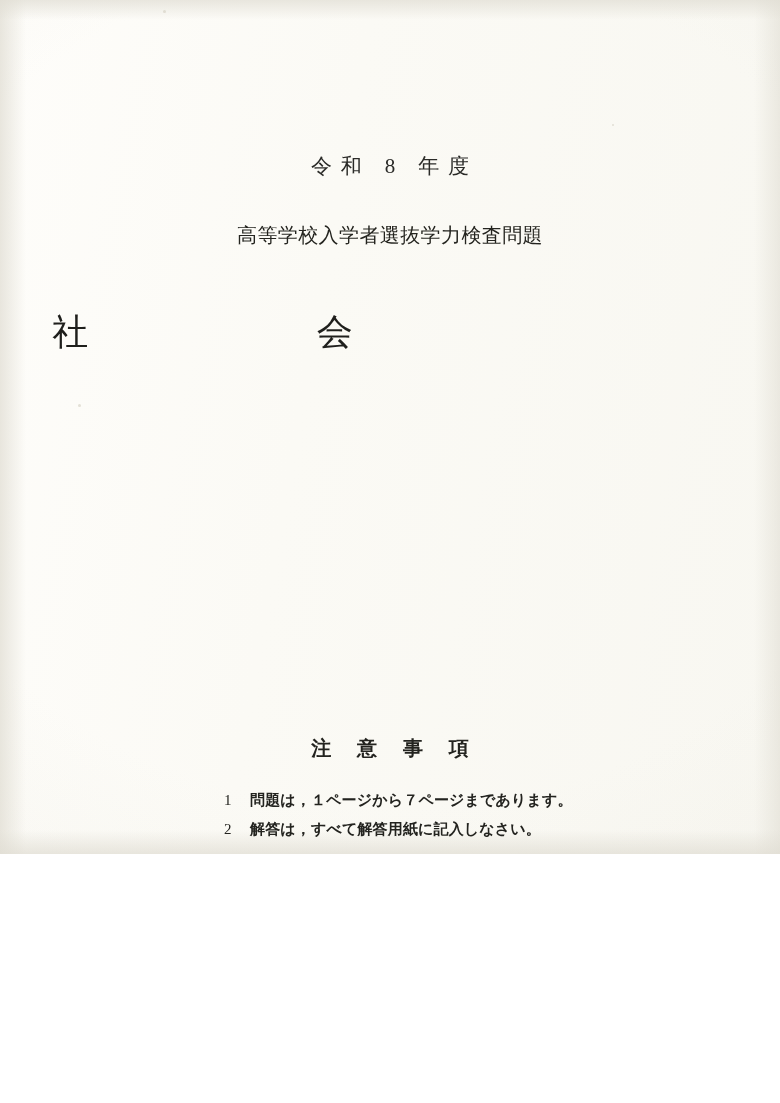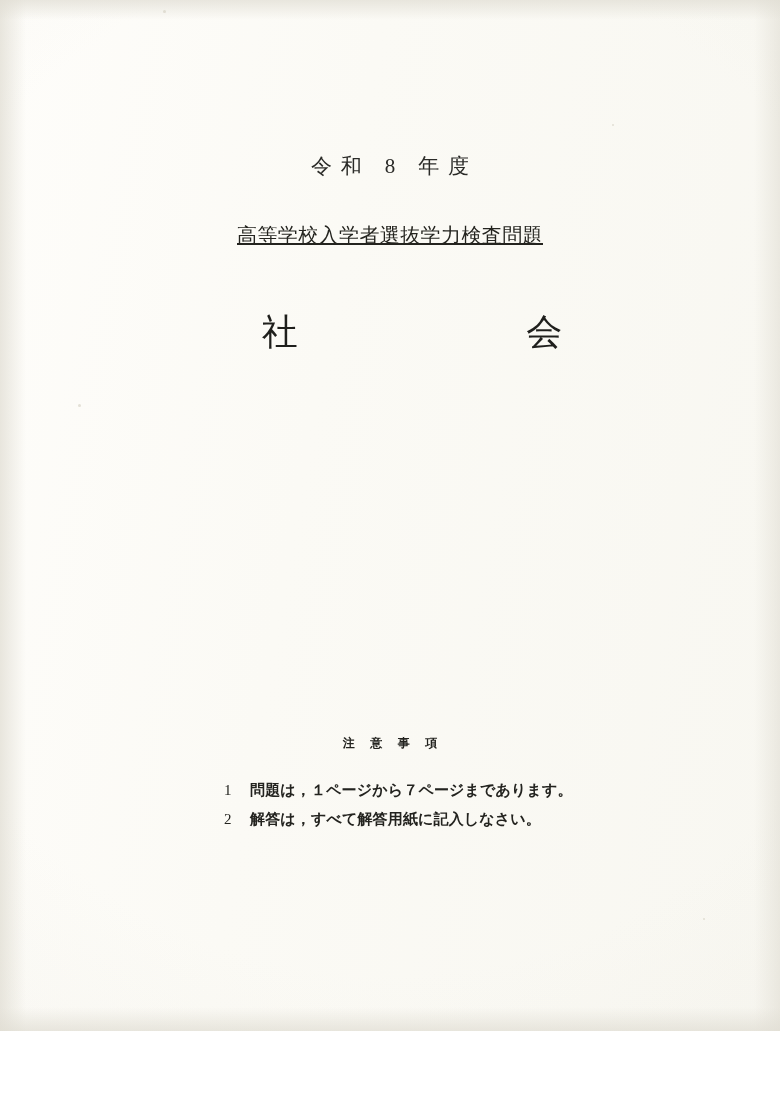--- a/index.html
+++ b/index.html
@@ -7,21 +7,21 @@
     margin: 0;
     padding: 0;
     background: #ffffff;
   }
   body {
     font-family: "Liberation Serif", "DejaVu Serif", serif;
   }
   .page {
     position: relative;
     width: 780px;
-    height: 1031px;
+    height: 854px;
     margin: 0 auto;
     background: #8b5cf6;
     overflow: hidden;
   }
   
   .paper-tint {
     position: absolute;
     inset: 0;
     background:
       radial-gradient(ellipse 120% 90% at 50% 45%, rgba(255,255,255,0) 55%, rgba(238,236,228,0.55) 100%),
@@ -80,45 +80,43 @@
 
   .line-exam {
     position: absolute;
     top: 222px;
     left: 0;
     right: 0;
     text-align: center;
     font-size: 20px;
     letter-spacing: 0.02em;
     color: #24241f;
-    text-decoration: underline;
   }
 
   .line-subject {
     position: absolute;
     top: 308px;
     left: 0;
     right: 0;
-    text-align: center;
+    text-align: left;
     font-size: 36px;
     letter-spacing: 1.45em;
     text-indent: 1.45em;
     color: #1f1f1c;
-    padding-left: 44px;
   }
 
   .notes {
     position: absolute;
     top: 735px;
     left: 0;
     right: 0;
   }
   .notes-heading {
     text-align: center;
-    font-size: 12px;
+    font-size: 20px;
     font-weight: bold;
     letter-spacing: 0.52em;
     text-indent: 0.52em;
     color: #23231f;
   }
   .notes-list {
     margin: 24px 0 0 0;
     padding: 0;
     list-style: none;
     width: 360px;

